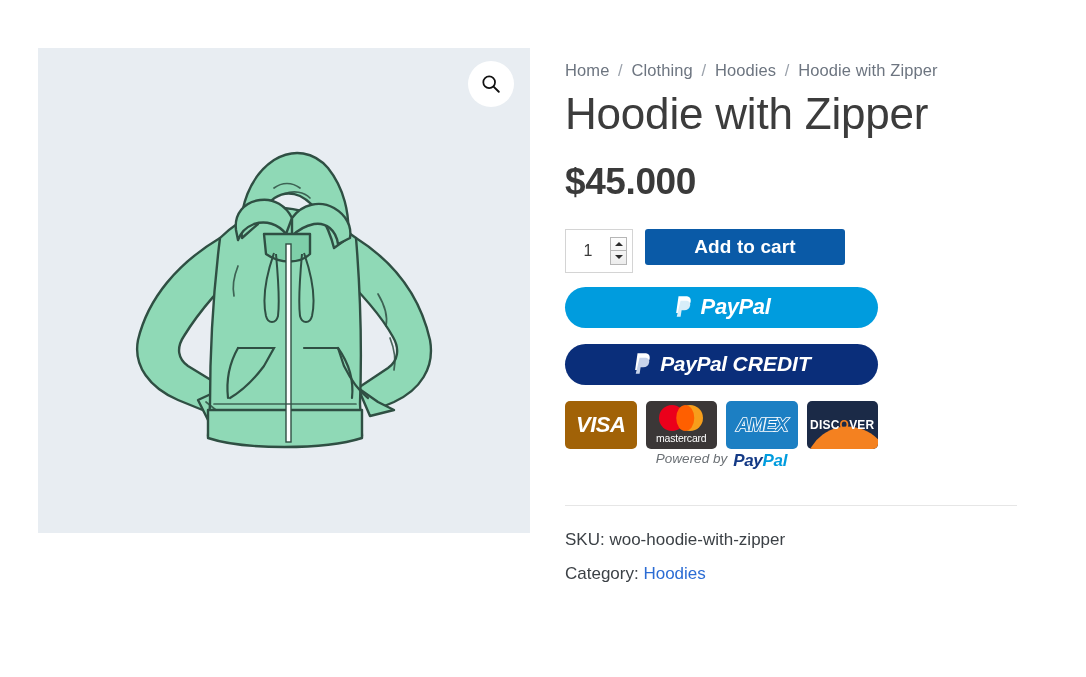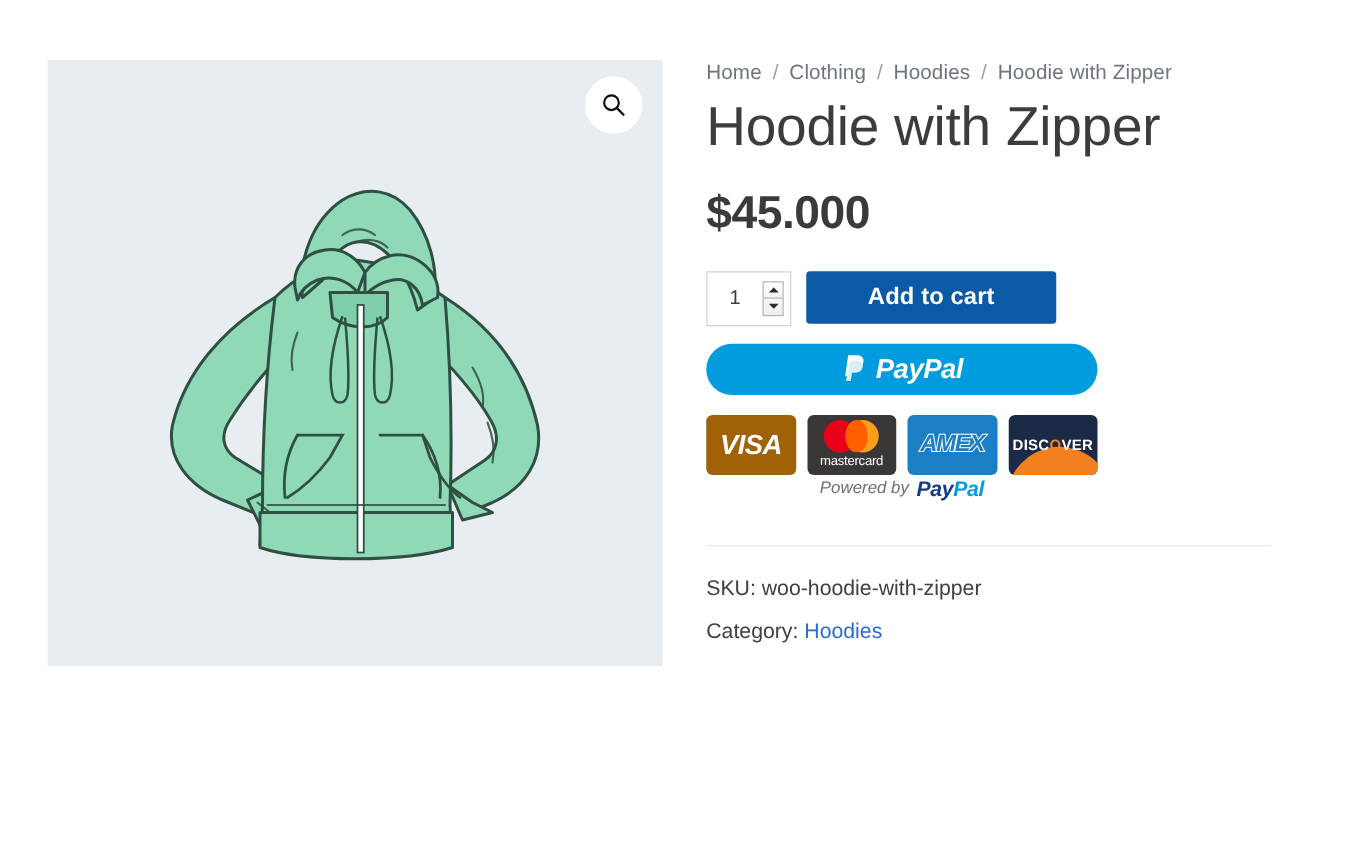--- a/index.html
+++ b/index.html
@@ -32,21 +32,21 @@
     border: none;
     display: flex; align-items: center; justify-content: center;
     cursor: pointer;
     padding: 0;
   }
   .zoom-btn svg { display:block; }
 
   
   .summary {
     position: absolute;
-    left: 565px; top: 47px;
+    left: 565px; top: 59px;
     width: 452px;
   }
 
   .breadcrumb {
     font-size: 16.5px;
     color: #6d7580;
     line-height: 1.35;
     letter-spacing: .1px;
     margin: 0 0 8px 0;
     white-space: nowrap;
@@ -106,21 +106,21 @@
   }
   .spinner div {
     flex:1; display:flex; align-items:center; justify-content:center;
     font-size: 7px; color:#2b2b2b;
   }
   .spinner div:first-child { border-bottom: 1px solid #b6b6b6; }
   .tri-up { width:0;height:0;border-left:4px solid transparent;border-right:4px solid transparent;border-bottom:4px solid #2b2b2b; }
   .tri-dn { width:0;height:0;border-left:4px solid transparent;border-right:4px solid transparent;border-top:4px solid #2b2b2b; }
 
   .add-to-cart {
-    height: 42px;
+    height: 36px;
     min-width: 200px;
     padding: 0 34px;
     background: #0a5aa7;
     color: #ffffff;
     border: none;
     border-radius: 3px;
     font-size: 19px;
     font-weight: 700;
     cursor: pointer;
     font-family: "Liberation Sans", sans-serif;
@@ -327,20 +327,29 @@
       <button class="pp-btn paypal">
         <span class="pp-wordmark">
           <svg class="pp-mark" viewBox="0 0 24 28">
             <path d="M6.2 1.5h8.2c4.2 0 6.6 2.2 6 6.1-.6 4.2-3.6 6.3-7.9 6.3H9.4l-1.1 7H3.4z" fill="#ffffff"></path>
             <path d="M8.6 6.6h6.1c3.6 0 5.6 1.9 5.1 5.4-.6 3.8-3.2 5.8-7 5.8h-3l-1.2 7.7H4.1z" fill="#d8eef9"></path>
           </svg>
           <span class="pp-text">PayPal</span>
         </span>
       </button>
 
+      <button class="pp-btn credit">
+        <span class="pp-wordmark">
+          <svg class="pp-mark" viewBox="0 0 24 28">
+            <path d="M6.2 1.5h8.2c4.2 0 6.6 2.2 6 6.1-.6 4.2-3.6 6.3-7.9 6.3H9.4l-1.1 7H3.4z" fill="#ffffff"></path>
+            <path d="M8.6 6.6h6.1c3.6 0 5.6 1.9 5.1 5.4-.6 3.8-3.2 5.8-7 5.8h-3l-1.2 7.7H4.1z" fill="#c7d3ea"></path>
+          </svg>
+          <span class="pp-text credit-text"><span>PayPal</span><span class="credit-word"> CREDIT</span></span>
+        </span>
+      </button>
 
       <div class="cards">
         <div class="card-logo card-visa">
           <span class="visa-text">VISA</span>
         </div>
         <div class="card-logo card-mc">
           <span class="mc-circles">
             <i class="mc-red"></i>
               <i class="mc-yel"></i>
               <i class="mc-mid"></i>

